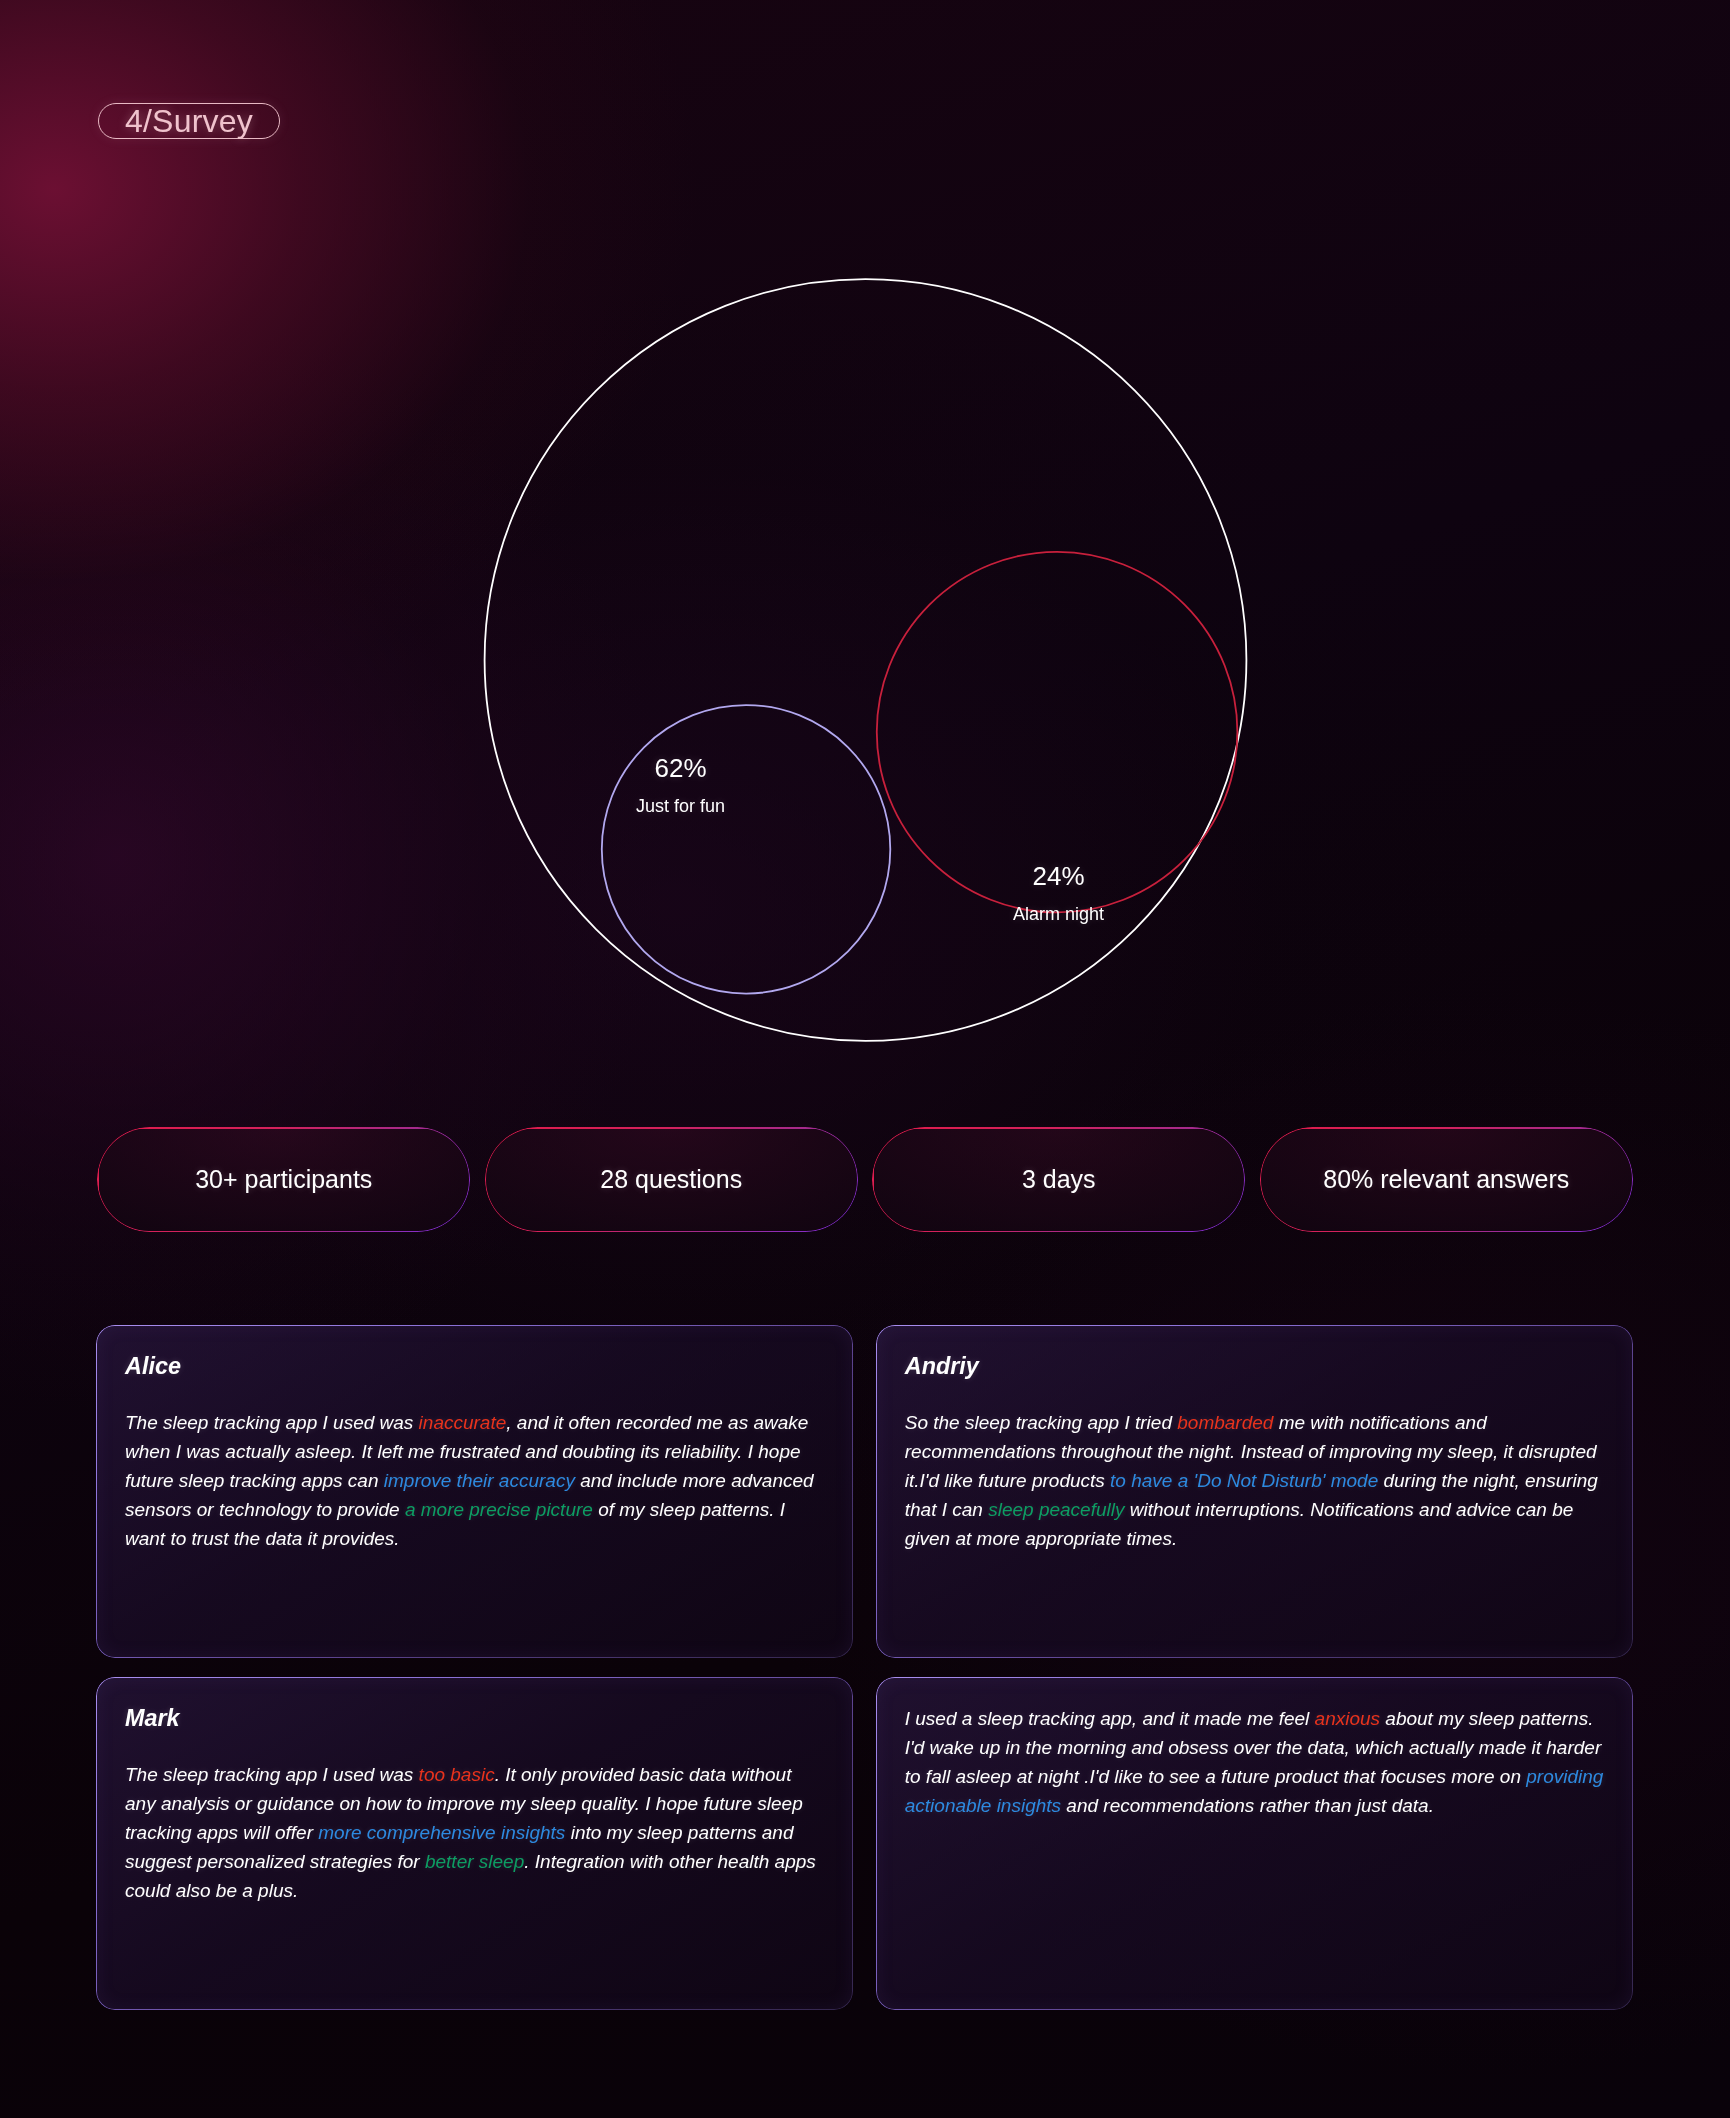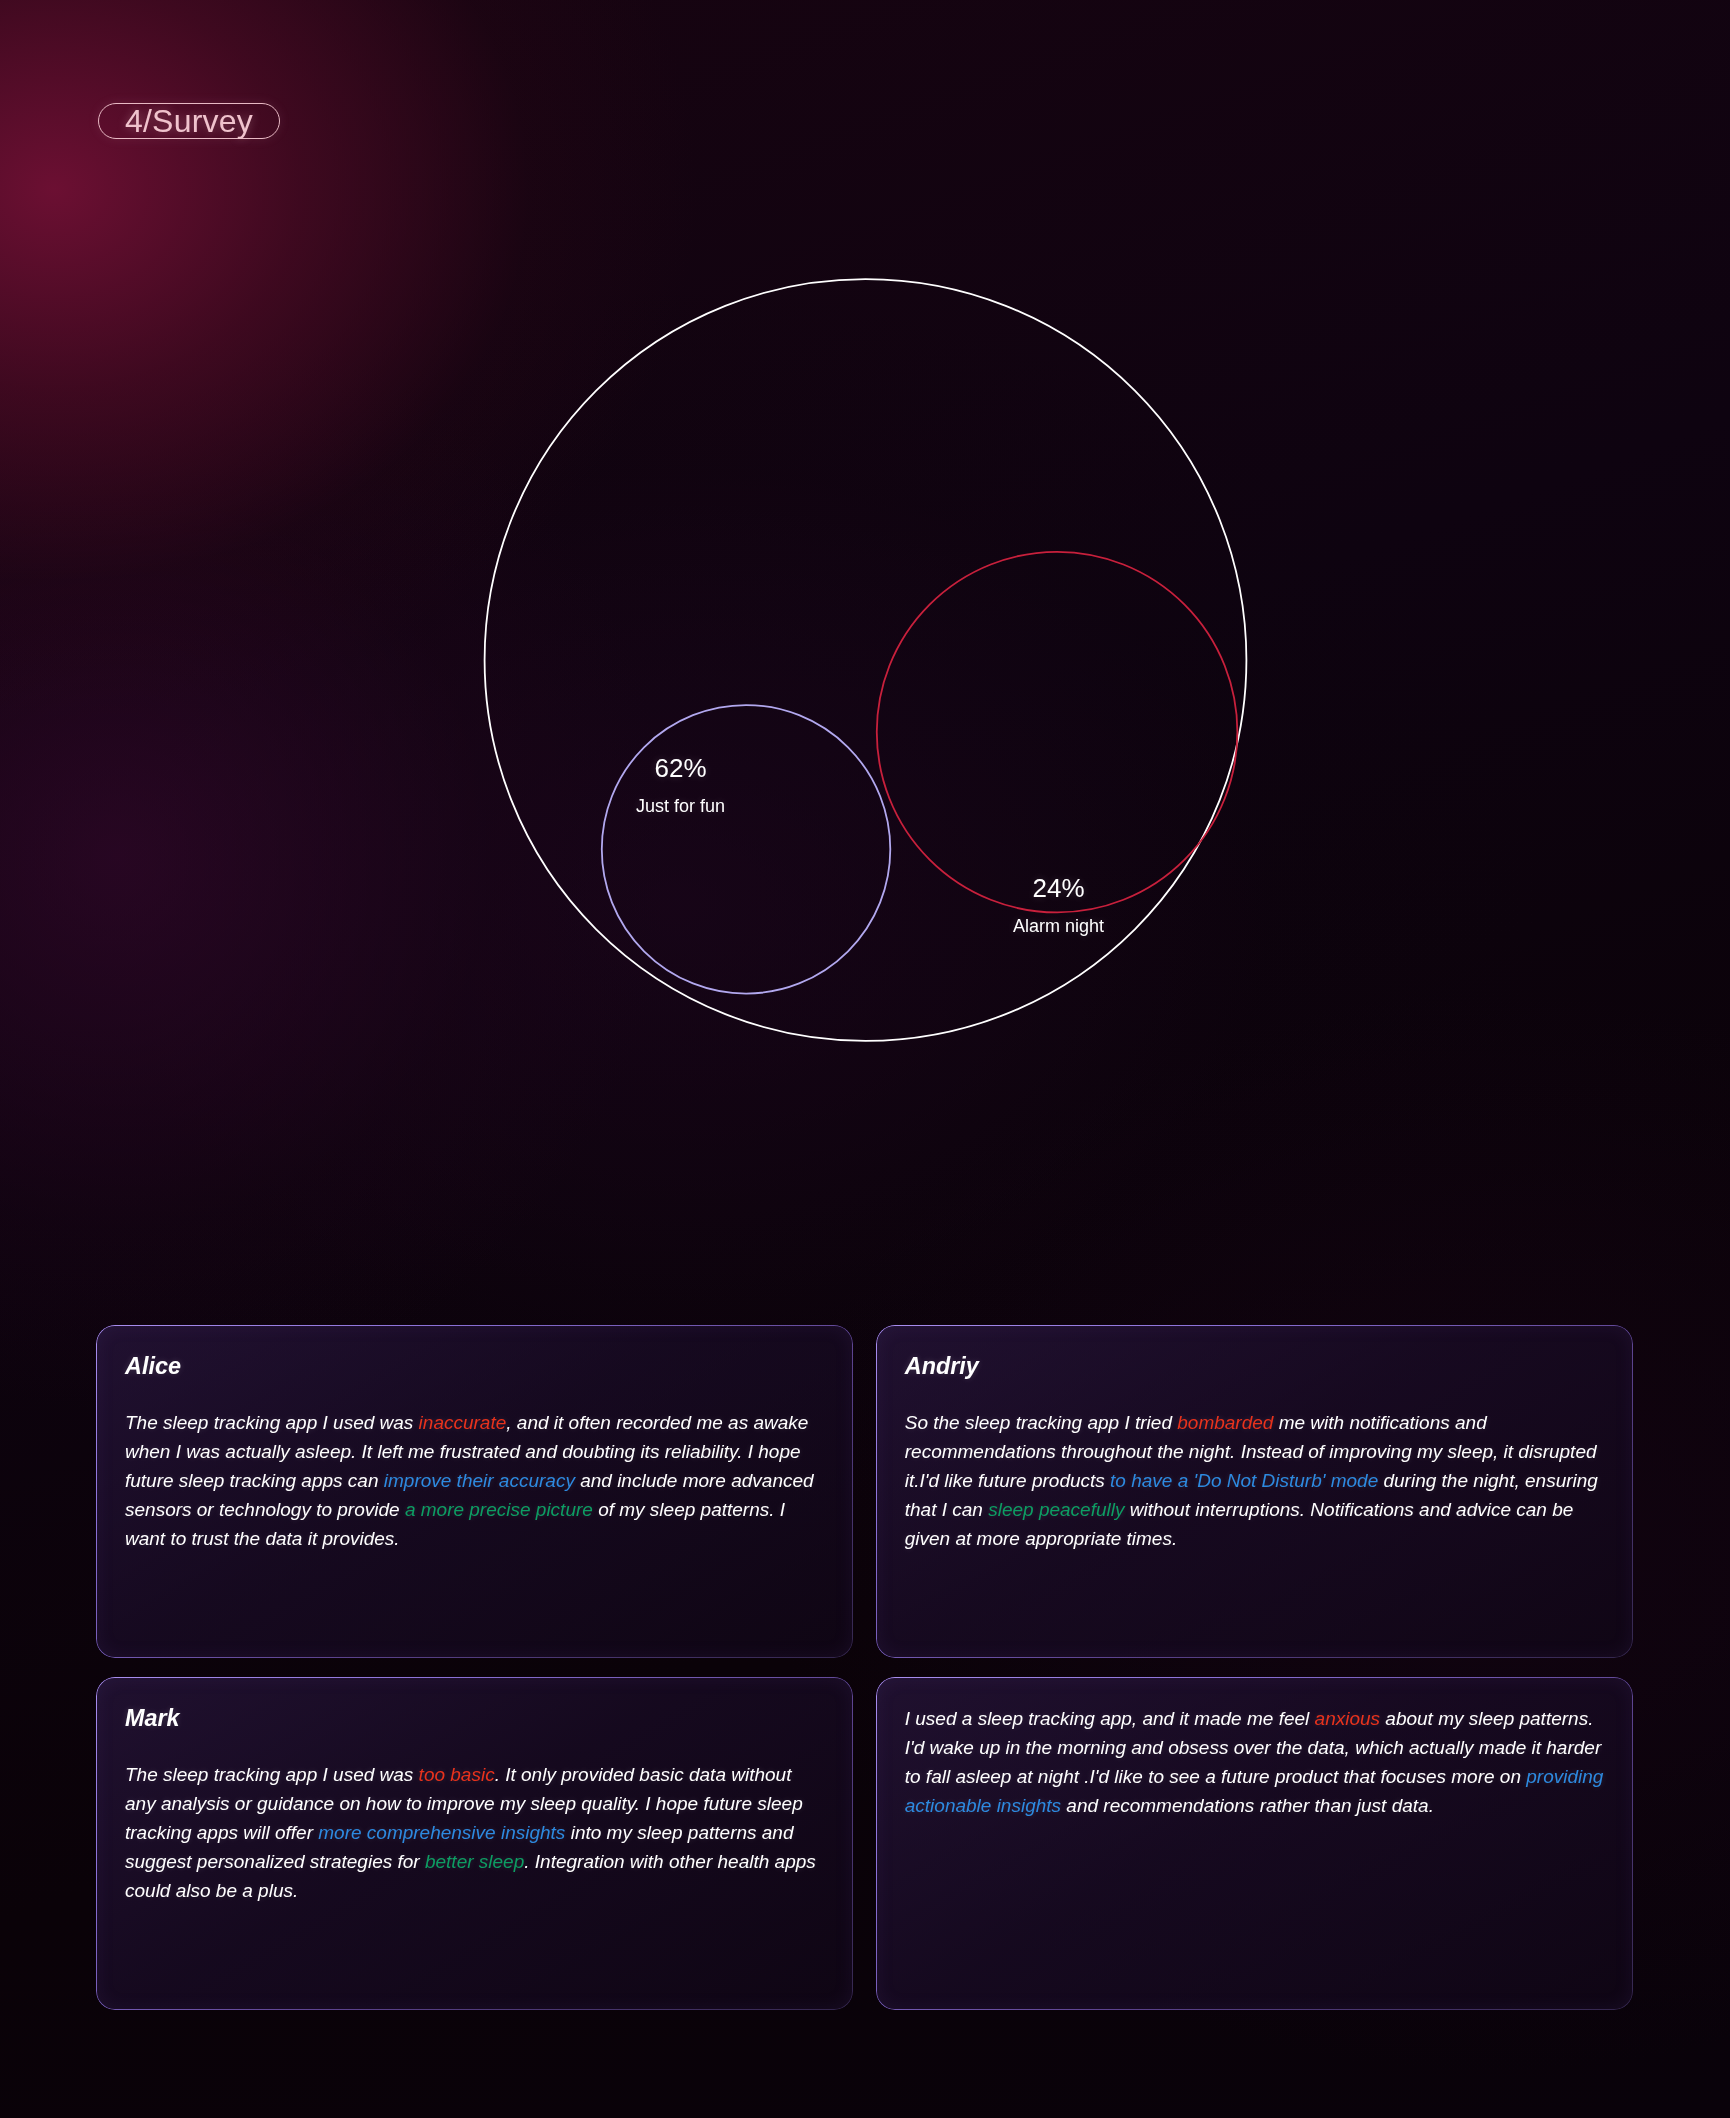--- a/index.html
+++ b/index.html
@@ -54,21 +54,21 @@
     color: #ffffff;
     font-weight: 300;
     line-height: 1.42;
     white-space: nowrap;
     text-shadow: 0 0 8px rgba(255,255,255,0.18);
   }
   .venn-label .pct { display: block; font-size: 26px; }
   .venn-label .name { display: block; font-size: 18px; margin-top: 7.2px; }
 
   #lbl-fun    { left: 541px; top: 498px; width: 279px; }
-  #lbl-alarm  { left: 919px; top: 606px; width: 279px; margin-top: 12px; }
+  #lbl-alarm  { left: 919px; top: 606px; width: 279px; }
   #lbl-sleep  { left: 606px; top: 786px; width: 279px; }
 
   
   .pills {
     position: absolute;
     left: 98px;
     top: 1128px;
     width: 1534px;
     display: flex;
     justify-content: space-between;
@@ -194,20 +194,34 @@
       <span class="name">Just for fun</span>
     </div>
 
     <div class="venn-label" id="lbl-alarm">
       <span class="pct">24%</span>
       <span class="name">Alarm night</span>
     </div>
 
   </div>
 
+  <div class="pills">
+    <div class="pill">
+      <span>30+ participants</span>
+    </div>
+    <div class="pill">
+      <span>28 questions</span>
+    </div>
+    <div class="pill">
+      <span>3 days</span>
+    </div>
+    <div class="pill">
+      <span>80% relevant answers</span>
+    </div>
+  </div>
 
   <div class="cards">
     <div class="card">
       <div class="card-name">Alice</div>
       <div class="card-body"><span>The sleep tracking app I used was </span><span class="hl-neg">inaccurate</span><span>, and it often recorded me as awake when I was actually asleep. It left me frustrated and doubting its reliability. I hope future sleep tracking apps can </span><span class="hl-blue">improve their accuracy</span><span> and include more advanced sensors or technology to provide </span><span class="hl-grn">a more precise picture</span><span> of my sleep patterns. I want to trust the data it provides.</span></div>
     </div>
     <div class="card">
       <div class="card-name">Andriy</div>
       <div class="card-body"><span>So the sleep tracking app I tried </span><span class="hl-neg">bombarded</span><span> me with notifications and recommendations throughout the night. Instead of improving my sleep, it disrupted it.I'd like future products </span><span class="hl-blue">to have a 'Do Not Disturb' mode</span><span> during the night, ensuring that I can </span><span class="hl-grn">sleep peacefully</span><span> without interruptions. Notifications and advice can be given at more appropriate times.</span></div>
     </div>

